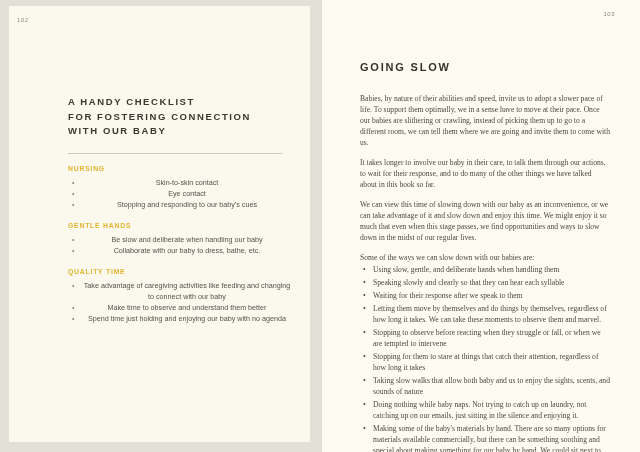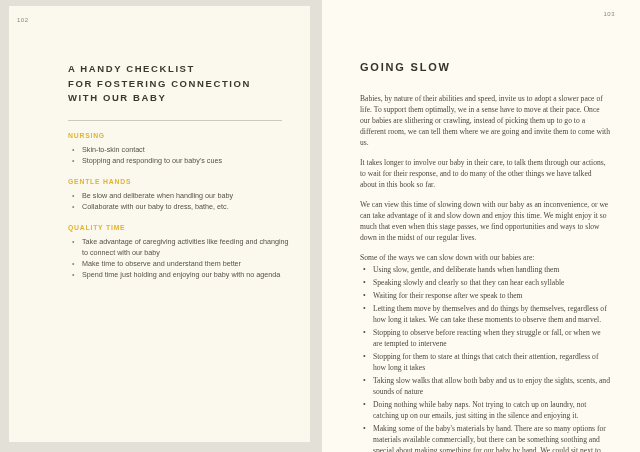--- a/index.html
+++ b/index.html
@@ -17,21 +17,21 @@
     width: 301px; height: 436px;
     background: #fbf8ed;
   }
   .pagenum {
     position: absolute;
     font-size: 6px; letter-spacing: 0.5px;
     color: #8d887c;
   }
   .pagenum-left { left: 8px; top: 11px; }
   .left-content {
-    position: absolute; left: 59px; top: 56px; right: 18px;
+    position: absolute; left: 59px; top: 89px; right: 18px;
   }
   .checklist-title {
     margin: 0;
     font-size: 9.5px; font-weight: bold;
     letter-spacing: 1.6px; line-height: 14.5px;
     color: #3b382f;
   }
   .rule {
     border: none; border-top: 1px solid #cdc9bc;
     margin: 14px 0 0 0; width: 214px;
@@ -43,20 +43,21 @@
     font-size: 6.8px; font-weight: bold;
     letter-spacing: 0.8px;
     color: #e3b42e;
   }
   .check-item {
     position: relative;
     padding-left: 14px;
     max-width: 212px;
     font-size: 7.2px; line-height: 11px;
     color: #56514b;
+    text-align: center;
   }
   .check-item .dot {
     position: absolute; left: 4px; top: 0;
     color: #8d887c; font-size: 7px;
   }
 
   
   .page-right {
     position: absolute; left: 322px; top: 0;
     width: 318px; height: 452px;
@@ -104,20 +105,21 @@
       <h1 class="checklist-title" id="checklist-title">
           <div>A HANDY CHECKLIST</div>
           <div>FOR FOSTERING CONNECTION</div>
           <div>WITH OUR BABY</div>
         </h1>
       <hr class="rule">
       <div class="sections" id="sections">
           <div class="section">
             <h3 class="section-heading">NURSING</h3>
             <div class="check-item"><span class="dot">•</span><span>Skin-to-skin contact</span></div>
+            <div class="check-item"><span class="dot">•</span><span>Eye contact</span></div>
             <div class="check-item"><span class="dot">•</span><span>Stopping and responding to our baby's cues</span></div>
           </div>
           <div class="section">
             <h3 class="section-heading">GENTLE HANDS</h3>
             <div class="check-item"><span class="dot">•</span><span>Be slow and deliberate when handling our baby</span></div>
             <div class="check-item"><span class="dot">•</span><span>Collaborate with our baby to dress, bathe, etc.</span></div>
           </div>
           <div class="section">
             <h3 class="section-heading">QUALITY TIME</h3>
             <div class="check-item"><span class="dot">•</span><span>Take advantage of caregiving activities like feeding and changing to connect with our baby</span></div>

